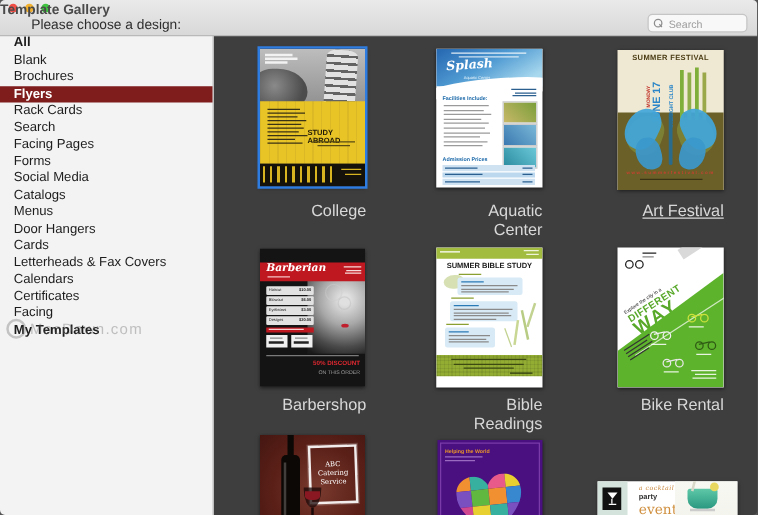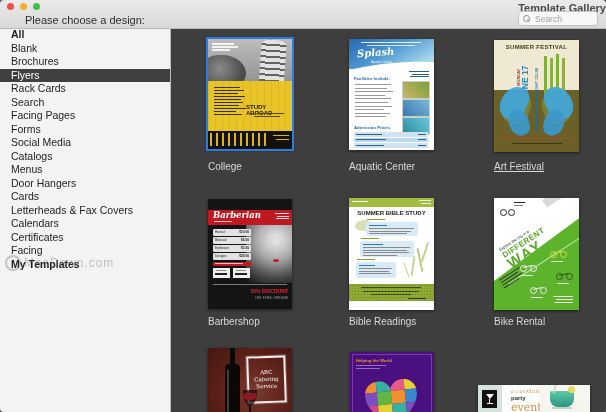--- a/index.html
+++ b/index.html
@@ -2,41 +2,41 @@
 <html><head>
 <meta charset="utf-8">
 <style>
   html,body{margin:0;padding:0;background:#555;}
   .window{position:relative;width:606px;height:412px;overflow:hidden;background:#3e3e3e;
           font-family:"Liberation Sans",sans-serif;border-radius:4px;}
   
   .titlebar{position:absolute;left:0;top:0;right:0;height:28px;
             background:linear-gradient(#eaeaea,#d8d8d8);border-bottom:1px solid #b9b9b9;z-index:30;}
   .tl{position:absolute;top:3px;width:7px;height:7px;border-radius:50%;border:none;padding:0;cursor:default;}
-  .title{position:absolute;top:2px;left:0;right:0;text-align:right;font-size:11px;font-weight:bold;color:#4a4a4a;}
+  .title{position:absolute;top:2px;left:0;right:0;text-align:left;font-size:11px;font-weight:bold;color:#4a4a4a;}
   .prompt{position:absolute;top:14px;left:25px;font-size:11px;color:#2e2e2e;}
   .searchbox{position:absolute;top:11px;right:8px;width:80px;height:15px;background:#f8f8f8;
              border:1px solid #c5c5c5;border-radius:4px;display:flex;align-items:center;padding:0 4px;gap:3px;box-sizing:border-box;}
   .mag{width:5px;height:5px;border:1px solid #8d8d8d;border-radius:50%;position:relative;flex:none;}
   .mag::after{content:"";position:absolute;width:3px;height:1px;background:#8d8d8d;transform:rotate(45deg);left:3px;top:4px;}
   .searchbox input{border:none;outline:none;background:transparent;font-size:8.5px;width:100%;color:#333;
                    font-family:"Liberation Sans",sans-serif;}
   .searchbox input::placeholder{color:#9d9d9d;}
   
   .sidebar{position:absolute;left:0;top:28px;width:170px;bottom:0;background:#f3f3f3;border-right:1px solid #bdbdbd;z-index:20;}
   .sideitem{height:13.5px;line-height:13.5px;padding-left:11px;font-size:10.5px;color:#1d1d1d;white-space:nowrap;cursor:default;}
   .sideitem.bold{font-weight:bold;}
-  .sideitem.selected{background:#404040;color:#fff;}
+  .sideitem.selected{background:#7f1d1d;color:#fff;font-weight:bold;}
   .watermark{position:absolute;left:5px;top:227px;display:flex;align-items:center;gap:3px;
              color:rgba(105,105,105,.38);font-size:12px;letter-spacing:1px;pointer-events:none;z-index:25;}
   .wm-circle{width:12px;height:12px;border:2px solid rgba(105,105,105,.35);border-radius:50%;flex:none;}
   
   .page{position:absolute;background:#fff;box-shadow:0 1px 3px rgba(0,0,0,.55);overflow:hidden;}
   .page.selected{box-shadow:0 0 0 2px #2f7ce0,0 1px 3px rgba(0,0,0,.5);}
-  .tlabel{position:absolute;width:85px;text-align:left;font-size:10px;color:#d8d8d8;}
+  .tlabel{position:absolute;width:85px;text-align:right;font-size:13px;color:#d8d8d8;}
   .b{position:absolute;background:#555;}
   .abs{position:absolute;}
   .wheel{display:inline-block;width:5px;height:5px;border:1px solid currentColor;border-radius:50%;}
   .bike{position:absolute;height:8px;display:flex;align-items:flex-end;gap:3px;}
   .bike::after{content:"";position:absolute;left:3px;top:2px;width:9px;height:1px;background:currentColor;transform:rotate(-12deg);}
 </style>
 </head>
 <body>
 
 <div class="window">

